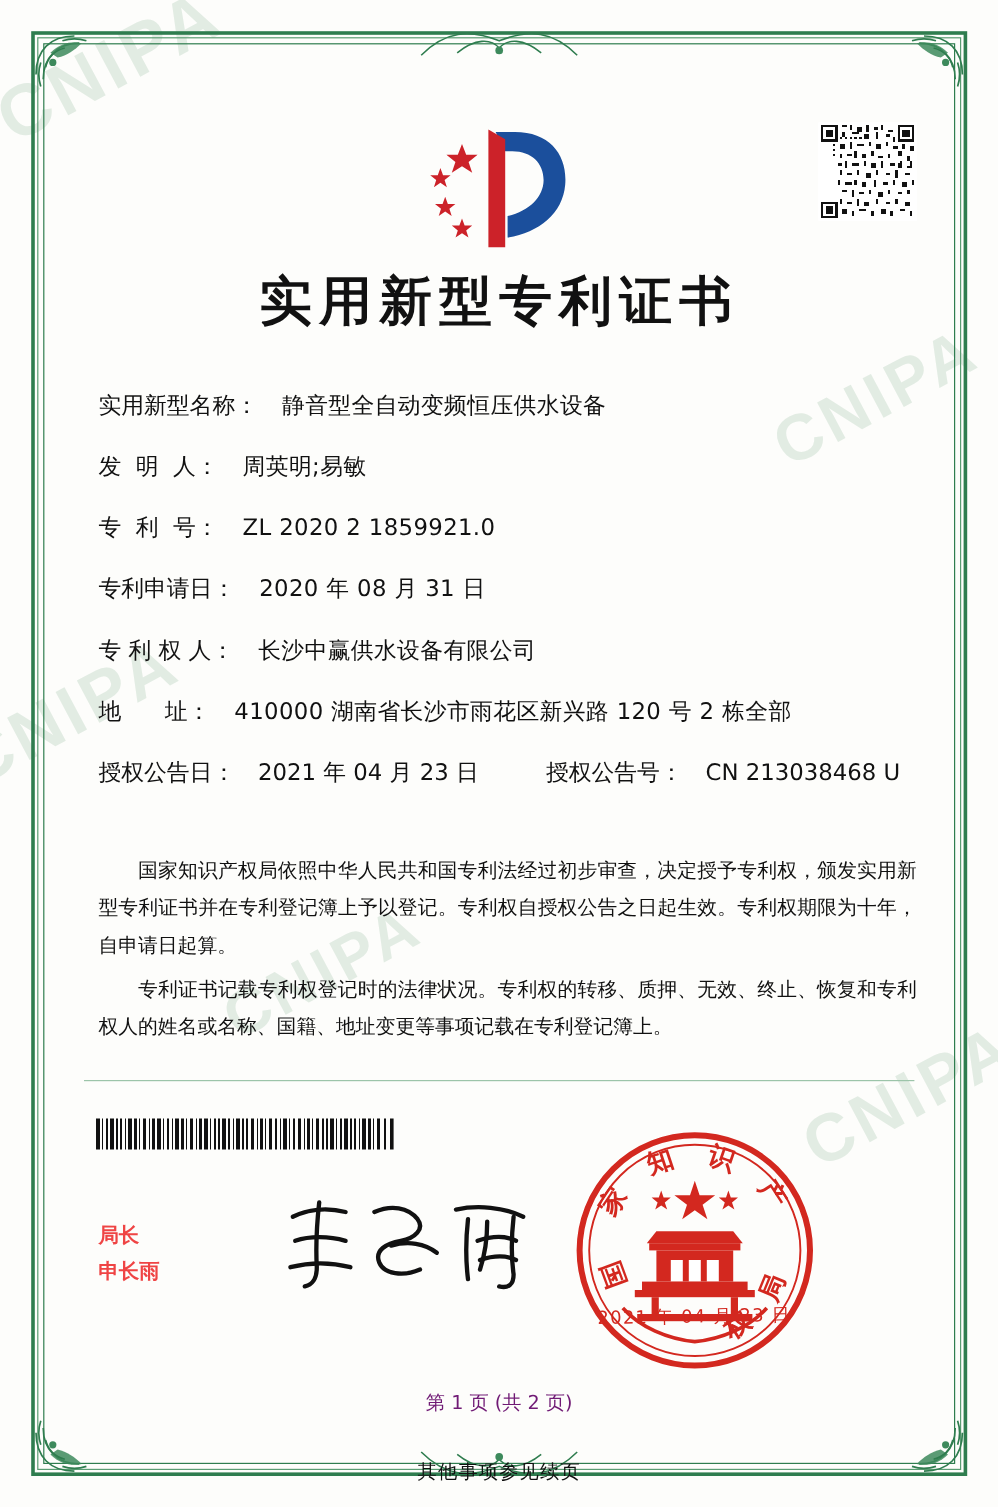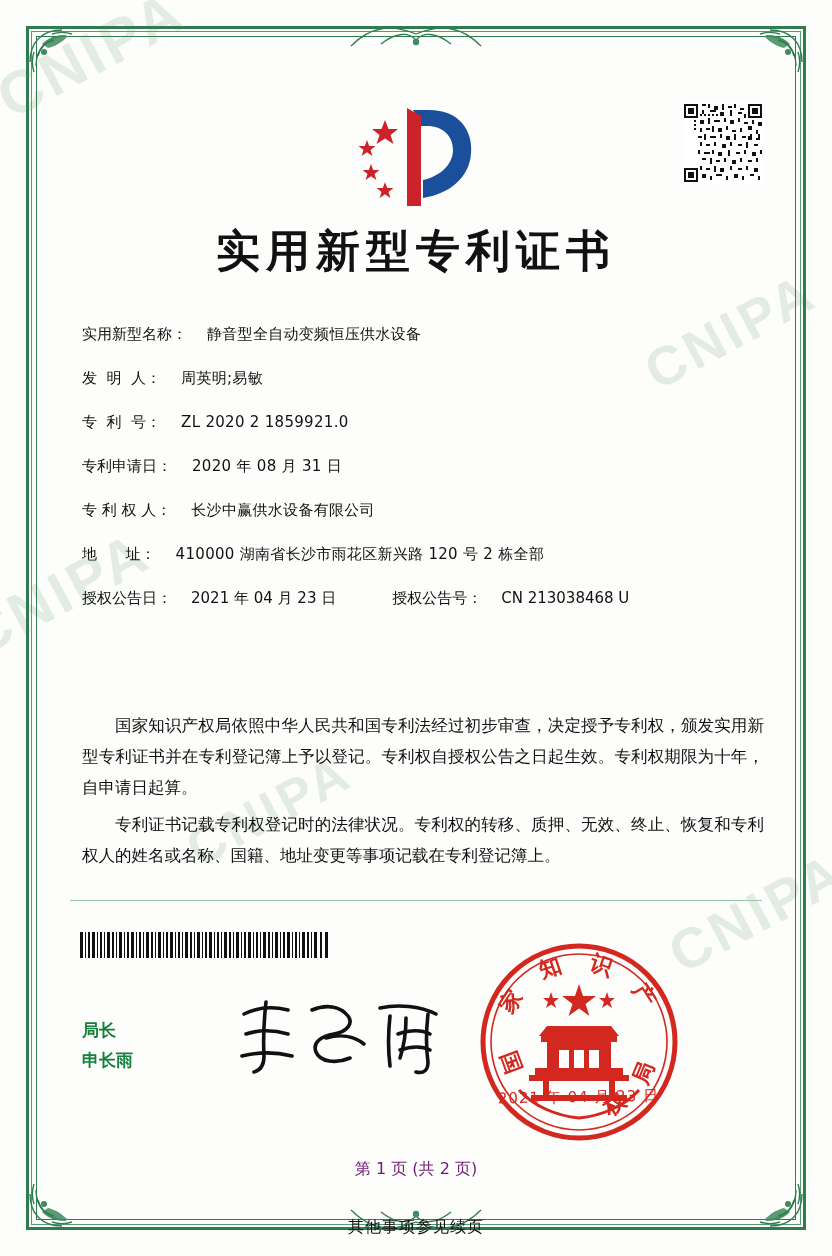--- a/index.html
+++ b/index.html
@@ -143,21 +143,21 @@
   .fields {
     position: absolute;
     left: 22px;
     right: 10px;
     top: 265px;
   }
   .field-row {
     display: flex;
     align-items: baseline;
     margin-bottom: 25px;
-    font-size: 15px;
+    font-size: 19px;
     color: #111;
     font-family: "DejaVu Sans", sans-serif;
   }
   .field-label {
     white-space: pre;
     flex: 0 0 auto;
   }
   .field-value {
     flex: 1 1 auto;
     letter-spacing: 0.3px;
@@ -204,21 +204,21 @@
     width: 248px;
     height: 26px;
   }
 
   .signature-block {
     position: absolute;
     left: 22px;
     top: 955px;
     font-size: 17px;
     line-height: 30px;
-    color: #15803d;
+    color: #ef4444;
     font-family: "DejaVu Sans", sans-serif;
     font-weight: bold;
   }
 
   .handwriting {
     position: absolute;
     left: 170px;
     top: 930px;
     width: 230px;
     height: 90px;

